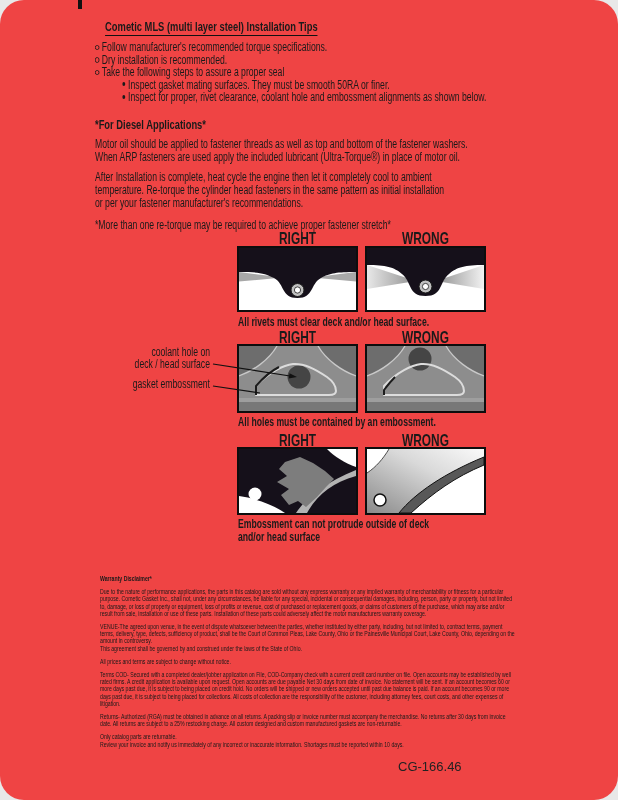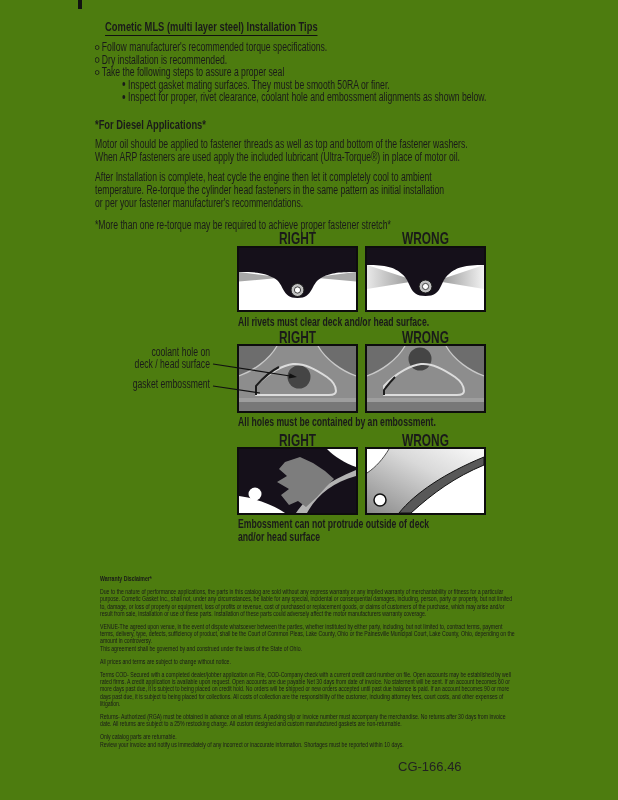--- a/index.html
+++ b/index.html
@@ -1,19 +1,19 @@
 <!DOCTYPE html>
 <html style="--diagram-black: #15101a; --panel-gray: #8d8d8d; --bore-gray: #6d6d6d; --hole-gray: #454545; --emboss-outline: #dcdcdc; --wedge-gray: #a8a8a8; --strip-gray: #b3b3b3; --blob-gray: #7d7d7d; --band-dark: #585858; --text-black: #1a1a1a;"><head>
 <meta charset="utf-8">
 <style>
   html,body{margin:0;padding:0;background:#e8e8e8;}
   .page{
-    position:relative;width:618px;height:800px;background:#4d7c0f;
+    position:relative;width:618px;height:800px;background:#ef4444;
     font-family:"Liberation Sans",sans-serif;color:var(--text-black,#1a1a1a);
-    overflow:hidden;margin:0 auto;
+    overflow:hidden;margin:0 auto;border-radius:24px;
   }
   .cx{transform:scaleX(0.72);transform-origin:0 0;}
   .cx-c{transform:scaleX(0.72);transform-origin:50% 0;}
   .cx-r{transform:scaleX(0.72);transform-origin:100% 0;}
 
   
   .corner-mark{position:absolute;left:78px;top:0;width:4px;height:9px;background:#111;}
 
   
   .maintext{position:absolute;left:95px;top:17px;width:600px;}

